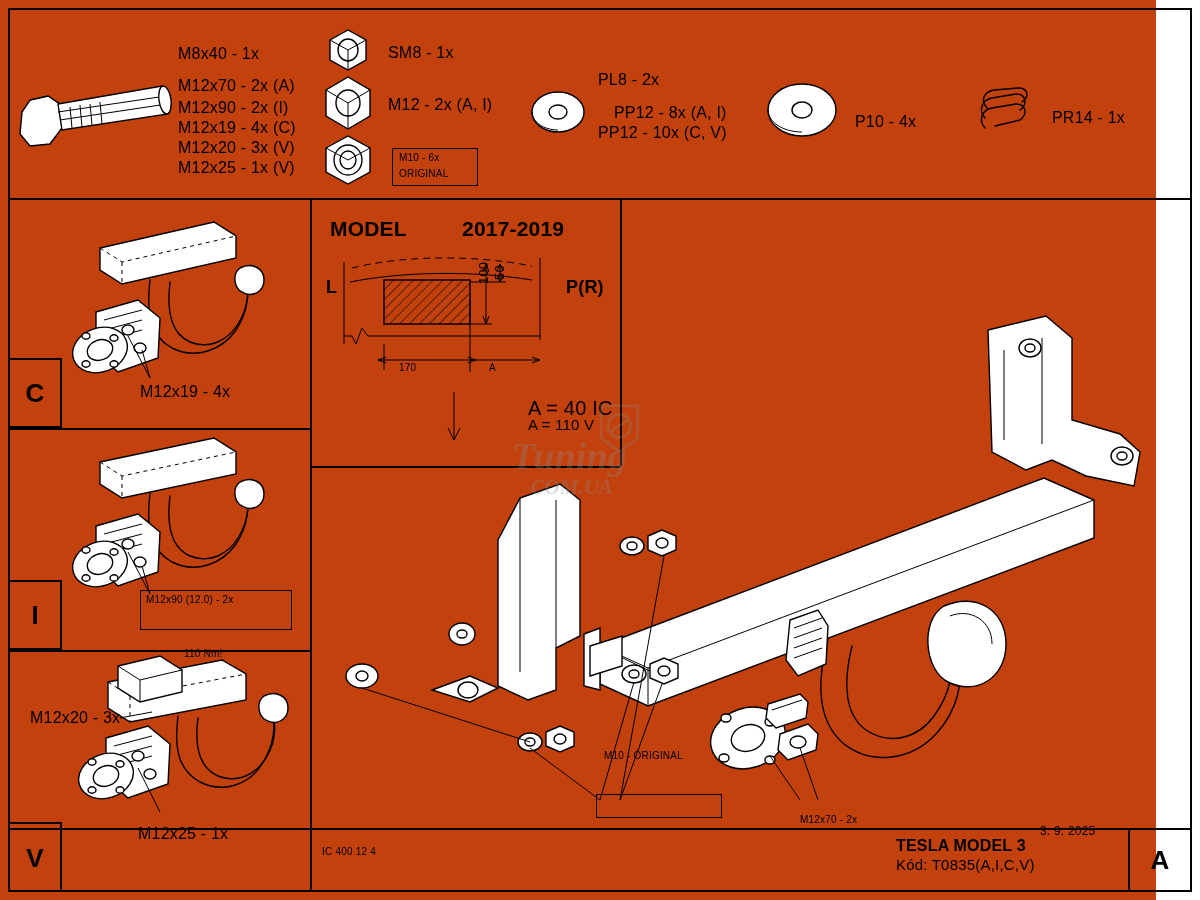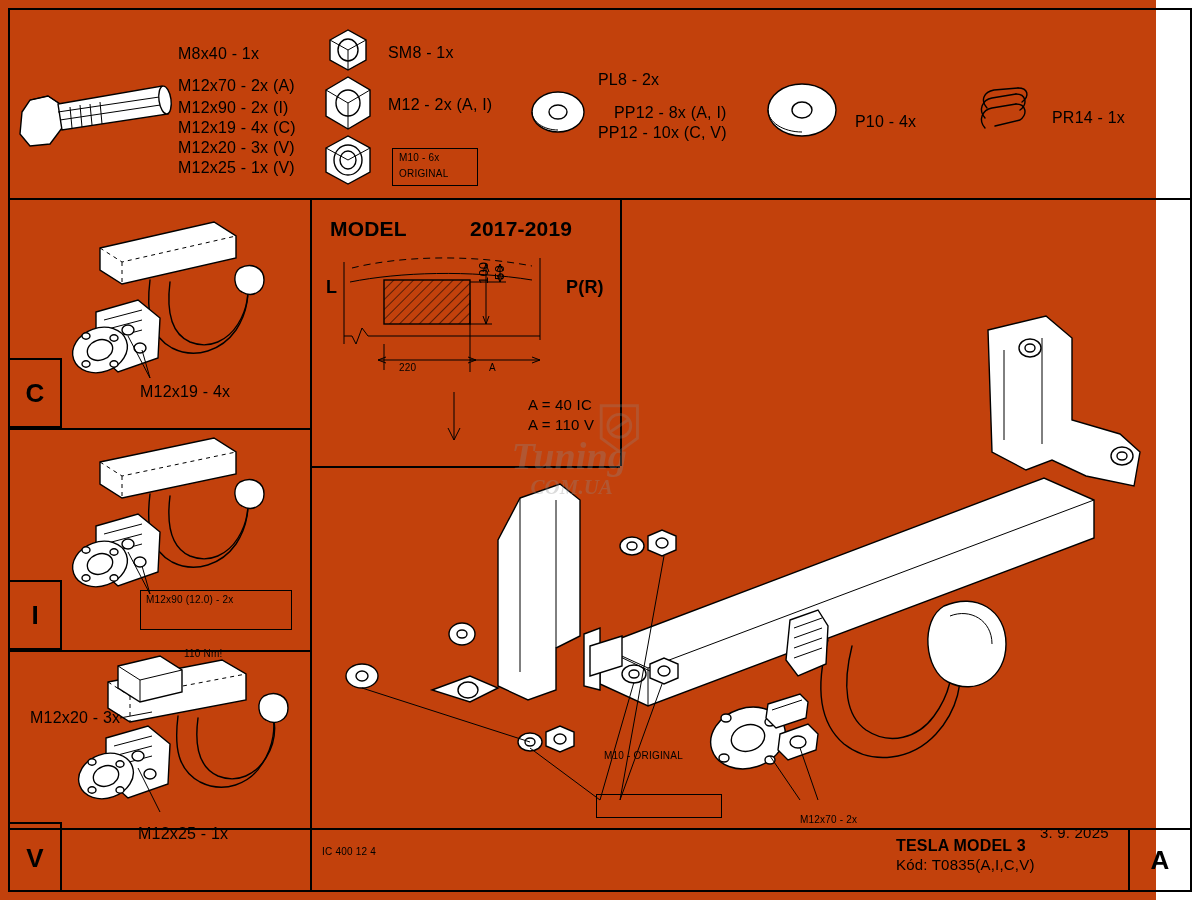--- a/index.html
+++ b/index.html
@@ -196,21 +196,21 @@
       <ellipse class="fillw" cx="92" cy="790" rx="4" ry="3.2"></ellipse>
       <ellipse class="fillw" cx="120" cy="790" rx="4" ry="3.2"></ellipse>
       <path class="sthin" d="M120 718 L152 712"></path>
       <path class="sthin" d="M160 812 L138 768"></path>
     </g>
   </svg>
   <div class="txt t16" style="left:30px;top:708px;">M12x20 - 3x</div>
   <div class="txt t16" style="left:138px;top:824px;">M12x25 - 1x</div>
 
   <div class="txt t21" style="left:330px;top:216px;">MODEL</div>
-  <div class="txt t21" style="left:462px;top:216px;margin-left:8px;">2017-2019</div>
+  <div class="txt t21" style="left:462px;top:216px;">2017-2019</div>
 
   <svg width="1200" height="900">
 
     <path class="sthin dash" d="M352 268 C400 256 470 254 532 266"></path>
     <path class="sthin" d="M350 282 C400 272 470 270 532 280"></path>
     <path class="sthin" d="M344 262 L344 344"></path>
     <path class="sthin" d="M540 258 L540 340"></path>
 
     <path class="sthin" d="M344 336 L352 336 L356 344 L362 328 L368 336 L540 336"></path>
 
@@ -230,25 +230,25 @@
     <path class="sthin" d="M500 264 L497 271 M500 264 L503 271"></path>
     <path class="sthin" d="M500 282 L497 275 M500 282 L503 275"></path>
     <path class="sthin" d="M470 282 L506 282"></path>
     <path class="sthin" d="M470 324 L492 324"></path>
 
     <path class="sthin" d="M454 392 L454 440 M454 440 L448 428 M454 440 L460 428"></path>
   </svg>
 
   <div class="txt t18" style="left:326px;top:276px;">L</div>
   <div class="txt t18" style="left:566px;top:276px;">P(R)</div>
-  <div class="txt t14" style="left:399px;top:362px;">220</div>
+  <div class="txt t14" style="left:399px;top:362px;">170</div>
   <div class="txt t14" style="left:489px;top:362px;">A</div>
   <div class="txt t13" style="left:476px;top:284px;transform:rotate(-90deg);transform-origin:left top;">100</div>
   <div class="txt t13" style="left:492px;top:280px;transform:rotate(-90deg);transform-origin:left top;">50</div>
-  <div class="txt t15" style="left:528px;top:396px;font-size:15px;">A = 40 IC</div>
+  <div class="txt t15" style="left:528px;top:396px;font-size:20px;">A = 40 IC</div>
   <div class="txt t15" style="left:528px;top:416px;font-size:15px;">A = 110 V</div>
 
   <svg width="1200" height="900">
 
     <g>
       <path class="fillw" d="M988 330 L1046 316 L1072 338 L1072 420 L1120 434 L1140 452 L1134 486 L1086 476 L1052 460 L1026 470 L992 452 Z"></path>
       <path class="sthin" d="M1004 350 L1004 440 M1042 338 L1042 444"></path>
       <ellipse class="fillw" cx="1030" cy="348" rx="11" ry="9"></ellipse>
       <ellipse class="fillw" cx="1030" cy="348" rx="5" ry="4"></ellipse>
       <ellipse class="fillw" cx="1122" cy="456" rx="11" ry="9"></ellipse>
@@ -326,15 +326,15 @@
       <circle cx="115" cy="27" r="12" fill="none" stroke="#8c8c8c" stroke-width="3"></circle>
       <path d="M106 33 L124 21" stroke="#8c8c8c" stroke-width="3"></path>
     </g>
     <text class="wmtext" x="2" y="72" font-size="40">Tuning</text>
     <text class="wmtext" x="22" y="98" font-size="22">COM.UA</text>
   </svg>
 
   <div class="txt t14" style="left:322px;top:846px;">IC 400 12 4</div>
   <div class="txt t16" style="left:896px;top:836px;font-weight:bold;">TESLA MODEL 3</div>
   <div class="txt t15" style="left:896px;top:856px;font-size:15px;">Kód: T0835(A,I,C,V)</div>
-  <div class="txt t15" style="left:1040px;top:824px;font-size:15px;">3. 9. 2025</div>
+  <div class="txt t15" style="left:1040px;top:824px;font-size:12px;">3. 9. 2025</div>
   <div class="cellletter" style="left:1128px;top:828px;width:64px;height:64px;border:none;">A</div>
 </div>
 
 </body></html>

